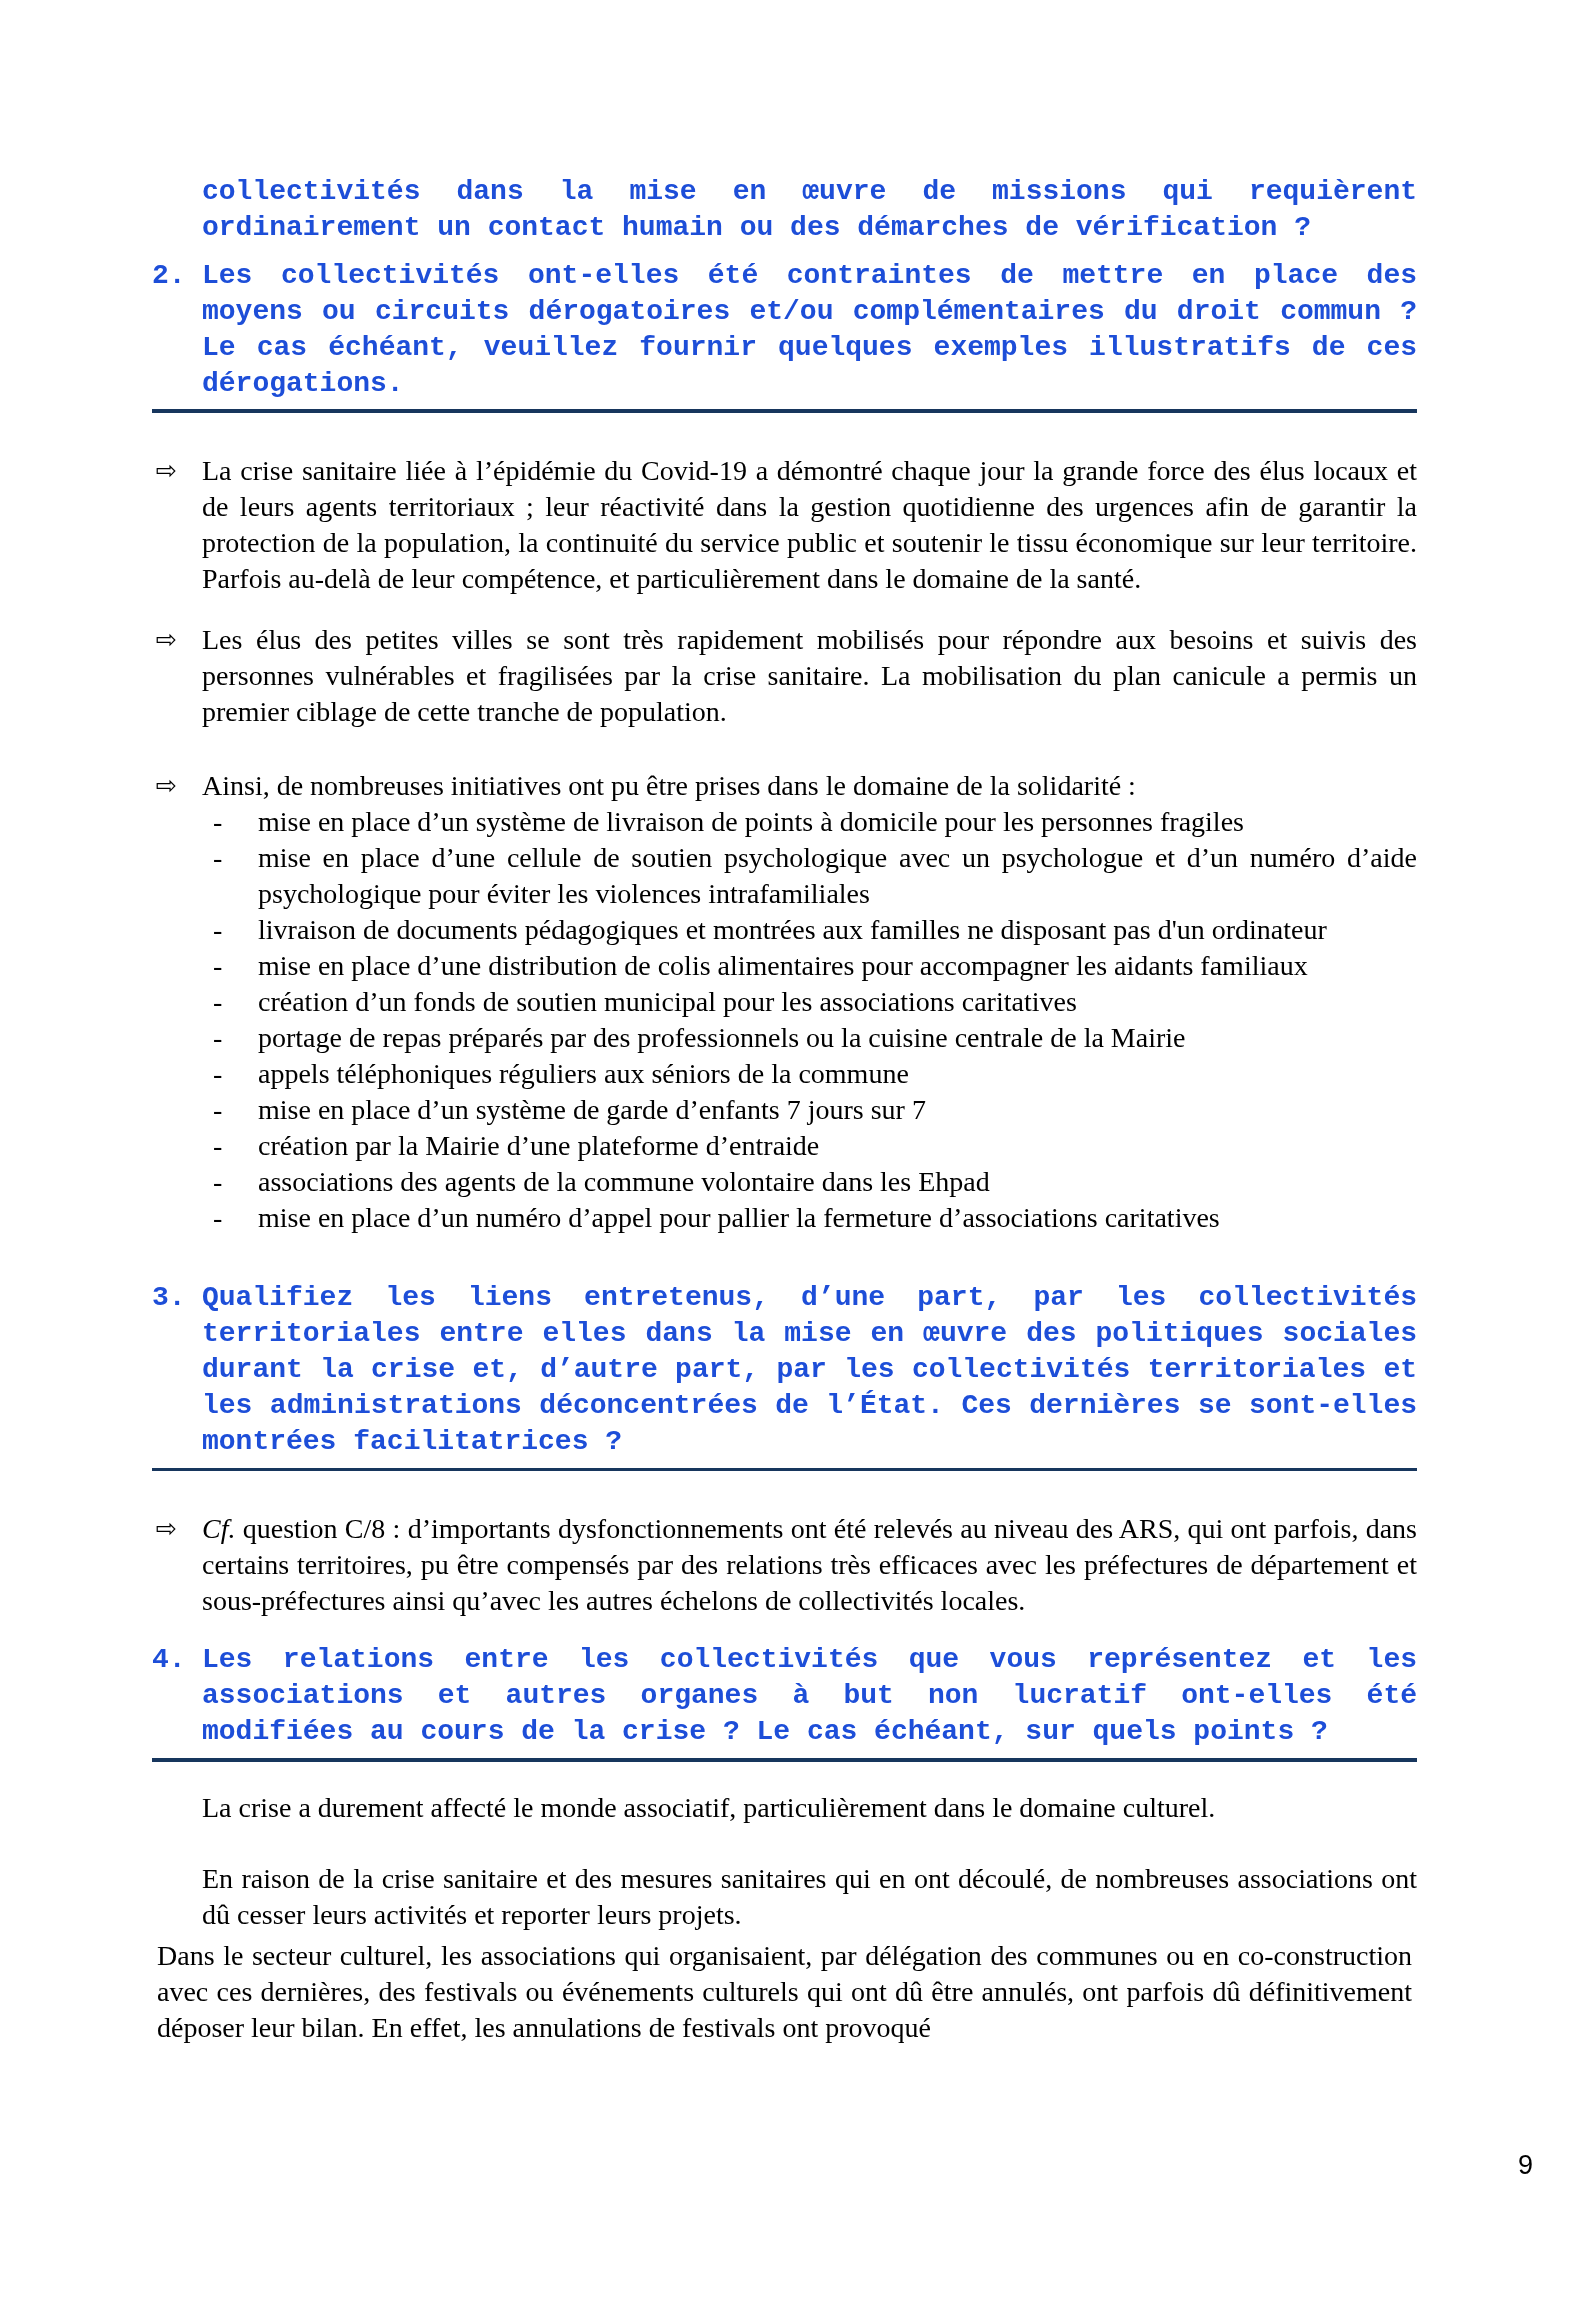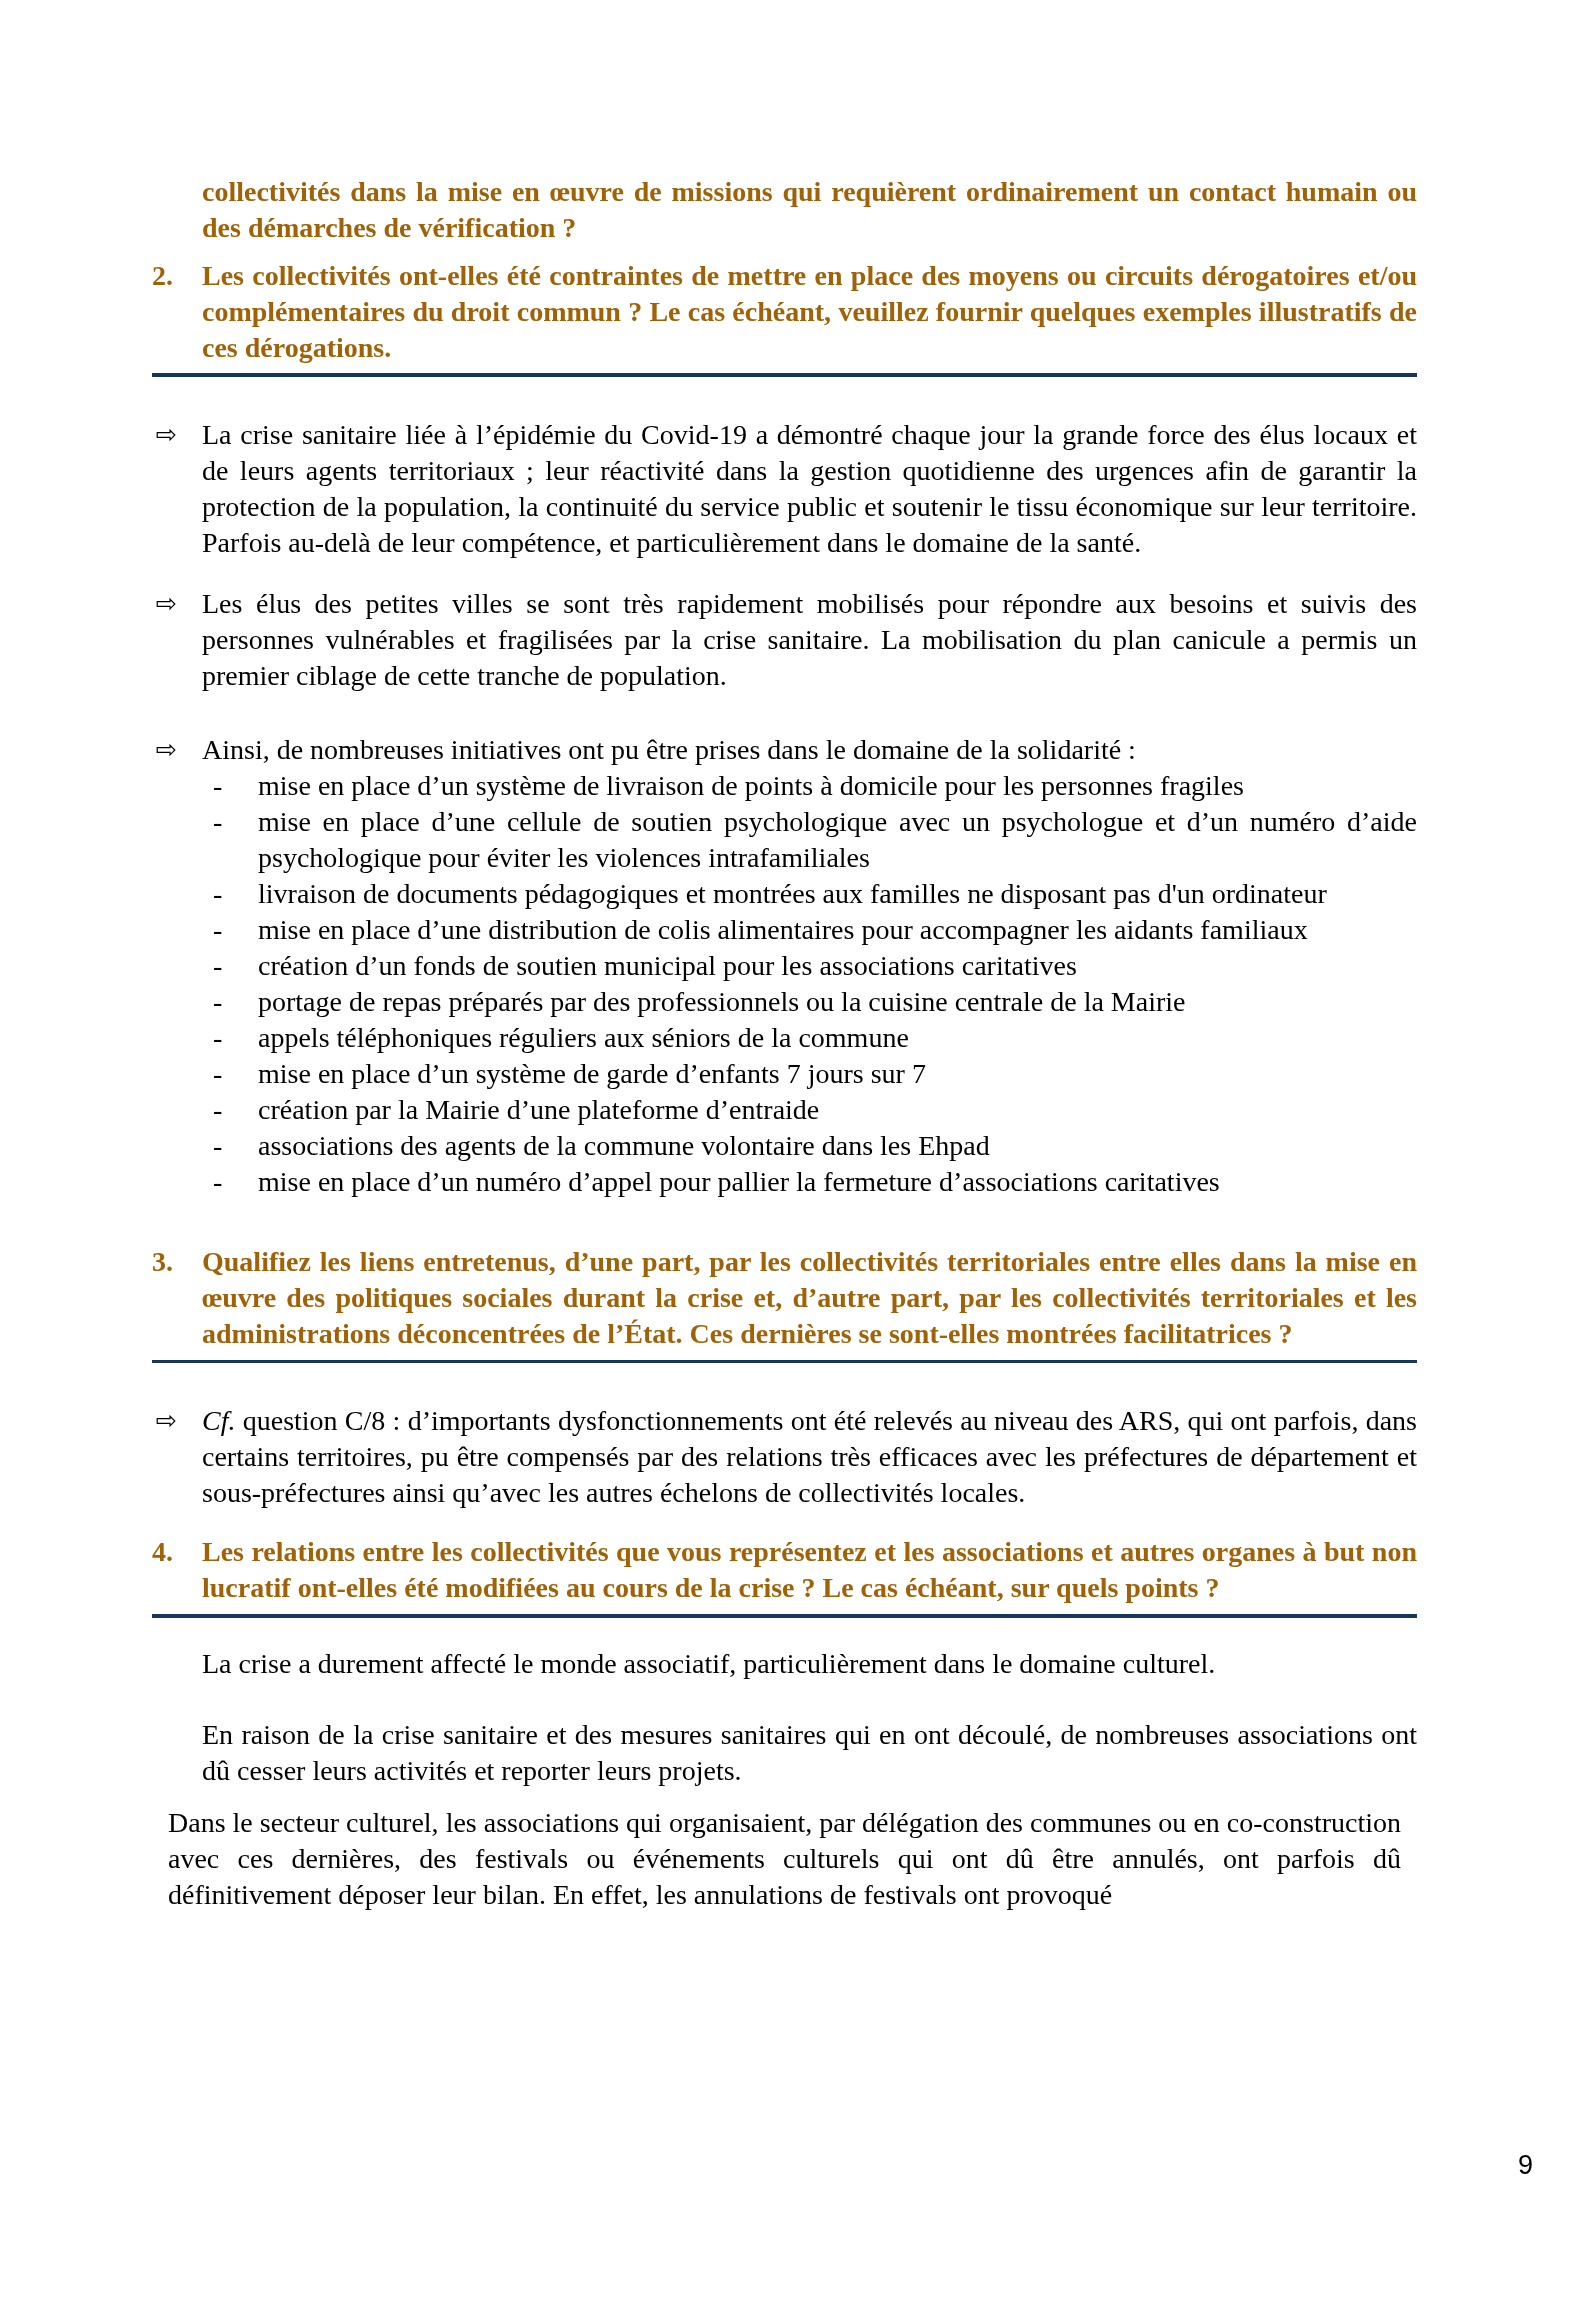--- a/index.html
+++ b/index.html
@@ -17,22 +17,23 @@
     color: #000000;
   }
   .page {
     position: absolute;
     inset: 0;
     box-sizing: border-box;
     padding: 174px 172px 0 152px;
   }
   .justify { text-align: justify; }
   .heading {
-    color: #a16207;
+    color: #1d4ed8;
     font-weight: bold;
+    font-family: Liberation Mono, monospace;
   }
   .intro { margin: 0 0 0 50px; }
   .question { display: flex; }
   .qnum { width: 50px; flex: none; }
   .qtext { flex: 1; }
   .rule {
     height: 3.8px;
     background: #17365D;
     margin-top: 7.7px;
   }
@@ -164,18 +165,18 @@
   <div class="qblock mt-q4">
     <div class="question">
       <div class="qnum heading">4.</div>
       <div class="qtext heading justify">Les relations entre les collectivités que vous représentez et les associations et autres organes à but non lucratif ont-elles été modifiées au cours de la crise ? Le cas échéant, sur quels points ?</div>
     </div>
     <div class="rule"></div>
   </div>
 
   <p class="plain-p justify mt-p1" style="margin-bottom:0;">La crise a durement affecté le monde associatif, particulièrement dans le domaine culturel.</p>
   <p class="plain-p justify mt-p2" style="margin-bottom:0;">En raison de la crise sanitaire et des mesures sanitaires qui en ont découlé, de nombreuses associations ont dû cesser leurs activités et reporter leurs projets.</p>
-  <p class="plain-p justify" style="margin:16px;">Dans le secteur culturel, les associations qui organisaient, par délégation des communes ou en co-construction avec ces dernières, des festivals ou événements culturels qui ont dû être annulés, ont parfois dû définitivement déposer leur bilan. En effet, les annulations de festivals ont provoqué</p>
+  <p class="plain-p justify" style="margin:5px;">Dans le secteur culturel, les associations qui organisaient, par délégation des communes ou en co-construction avec ces dernières, des festivals ou événements culturels qui ont dû être annulés, ont parfois dû définitivement déposer leur bilan. En effet, les annulations de festivals ont provoqué</p>
 
 </div>
 
 <div class="page-num">9</div>
 
 
 </body></html>

